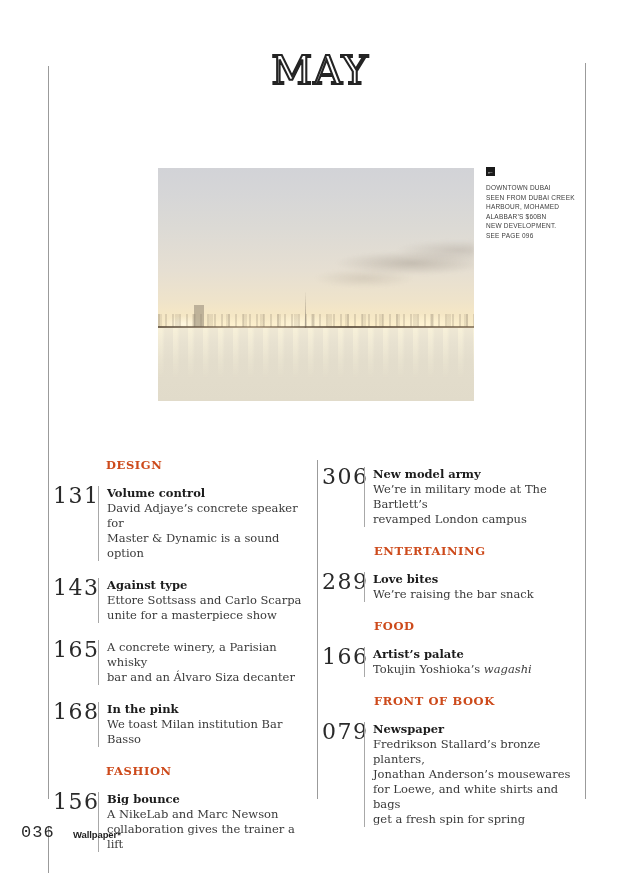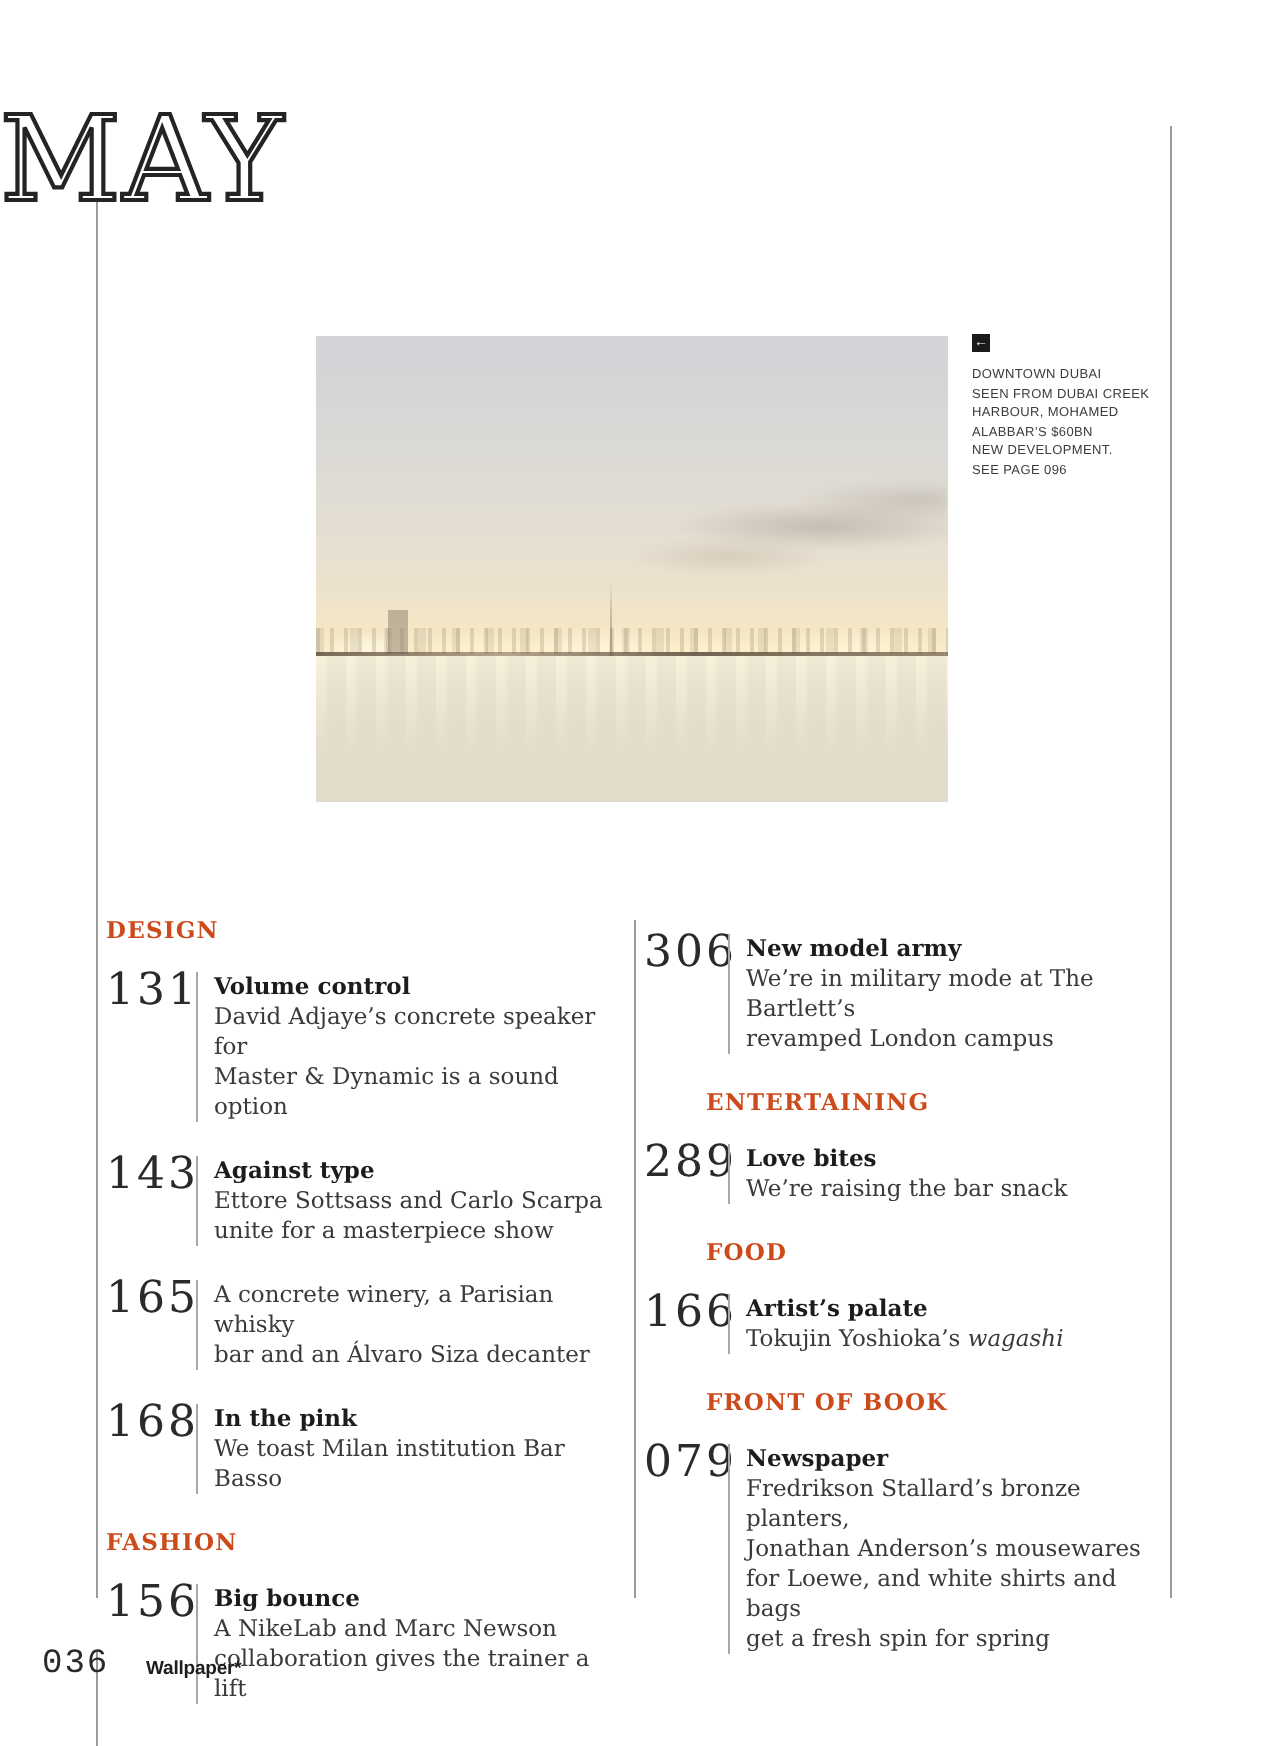--- a/index.html
+++ b/index.html
@@ -10,22 +10,22 @@
 
   
   .rule { position:absolute; width:1px; background:#9b9b9b; }
   #rule-left   { left:48px;  top:66px;  height:733px; }
   #rule-right  { left:585px; top:63px;  height:736px; }
   #rule-center { left:317px; top:460px; height:339px; }
   #rule-footer { left:48px;  top:826px; height:47px;  }
 
   
   .may {
-    position:absolute; top:50px; left:0; right:0; 
-    font-family:"DejaVu Serif", serif; font-size:59px; line-height:1;
+    position:absolute; top:50px; left:0; right:0; text-align:center;
+    font-family:"DejaVu Serif", serif; font-size:40px; line-height:1;
     letter-spacing:1px; color:#242424; font-weight:normal;
   }
   @supports (-webkit-text-stroke: 1px black) {
     .may { color:#ffffff; -webkit-text-stroke:2.1px #242424; }
   }
 
   
   .photo { position:absolute; left:158px; top:168px; width:316px; height:233px; overflow:hidden; }
   .photo .sky { position:absolute; inset:0;
     background:linear-gradient(180deg,
@@ -81,22 +81,22 @@
   
   .toc { position:absolute; }
   #toc-left  { left:53px;  top:458px; width:258px; }
   #toc-right { left:322px; top:467px; width:260px; }
 
   .toc-header {
     font-family:"DejaVu Serif", serif; font-weight:bold; font-size:11.5px;
     letter-spacing:0.6px; color:#cd4a1b; margin:4px 0 14px 0;
   }
   .toc-header:first-child { margin-top:0; }
-  #toc-left  .toc-header { }
-  #toc-right .toc-header { margin-left:31px; }
+  #toc-left  .toc-header { margin-left:53px; }
+  #toc-right .toc-header { margin-left:52px; }
 
   .toc-entry { display:flex; margin-bottom:17px; }
   .toc-entry .num {
     flex:none; font-family:"DejaVu Serif", serif; font-size:22px; line-height:19px;
     letter-spacing:1.5px; color:#2a2a2a;
   }
   #toc-left  .toc-entry .num { width:45px; }
   #toc-right .toc-entry .num { width:42px; }
   .toc-entry .body {
     border-left:1px solid #a8a8a8; padding-left:8px;

